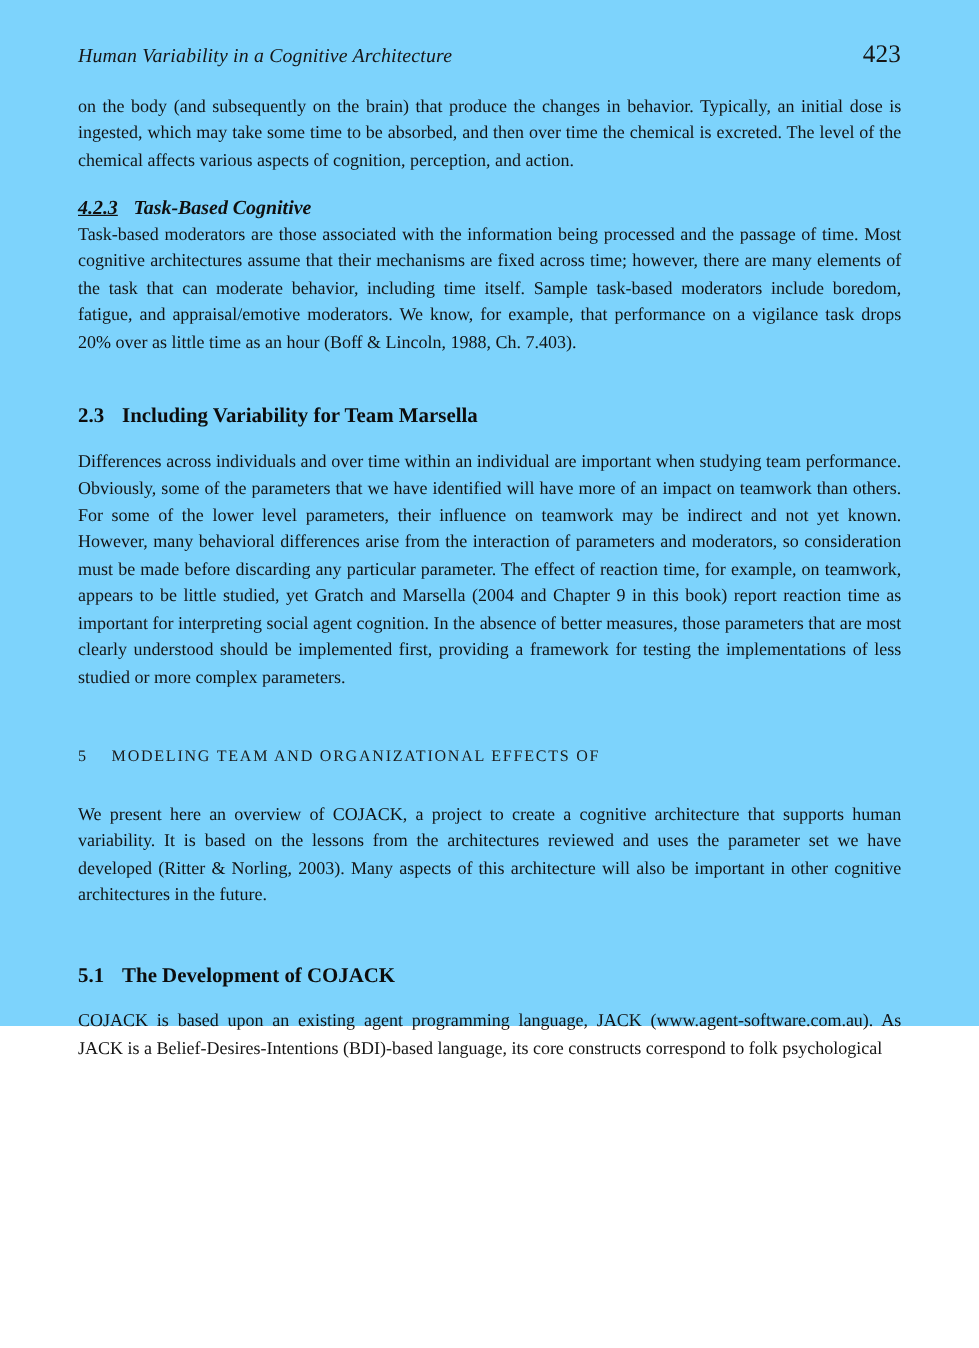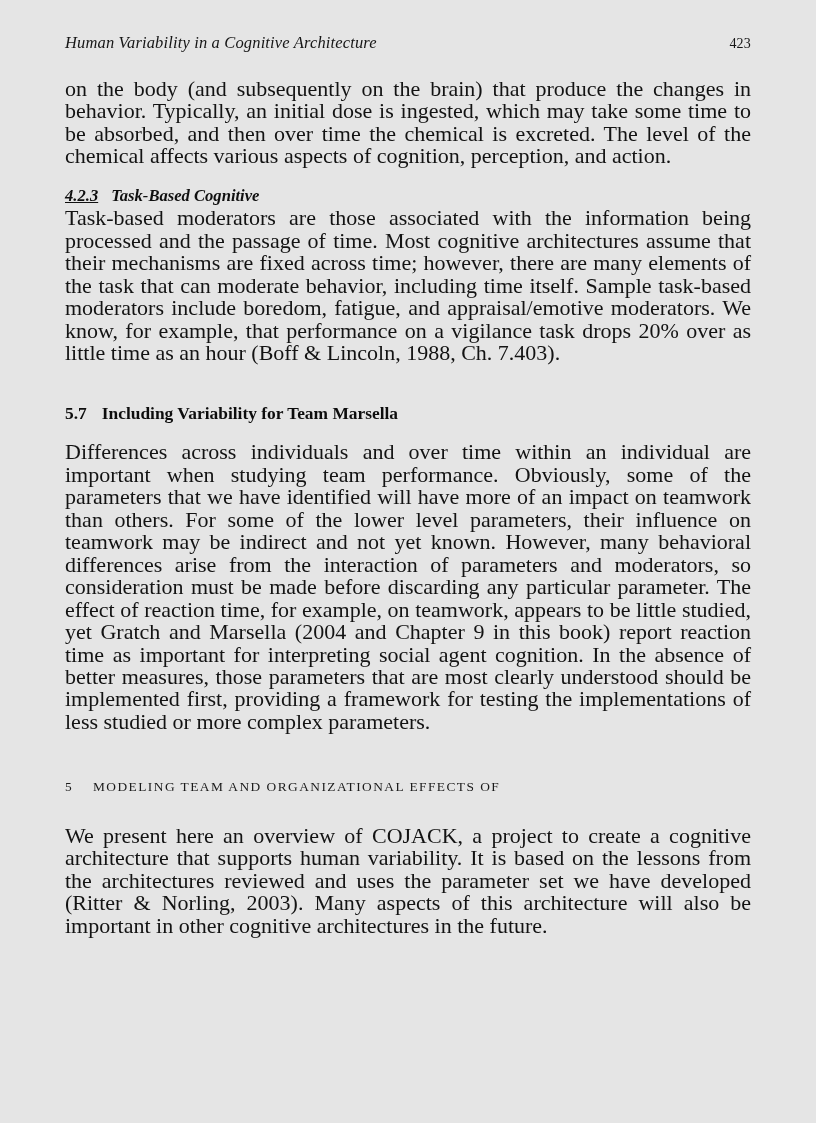--- a/index.html
+++ b/index.html
@@ -16,22 +16,22 @@
     font-family: "Liberation Serif", "DejaVu Serif", serif;
     color: #131313;
     -webkit-font-smoothing: antialiased;
   }
 
   .page {
     position: absolute;
     left: 0;
     top: 0;
     width: 816px;
-    height: 1123px;
-    background: #e5e5e5;
+    height: 855px;
+    background: #7dd3fc;
   }
 
   
   .running-head {
     position: absolute;
     left: 65px;
     top: 33px;
     width: 686px;
     height: 26px;
     display: flex;
@@ -39,37 +39,37 @@
     justify-content: space-between;
   }
   .running-head-title {
     font-style: italic;
     font-size: 16.5px;
     letter-spacing: 0.15px;
     white-space: nowrap;
     color: #161616;
   }
   .running-head-folio {
-    font-size: 14px;
+    font-size: 21px;
     letter-spacing: 0.2px;
     color: #161616;
   }
 
   
   .column {
     position: absolute;
     left: 65px;
     top: 78px;
     width: 686px;
   }
 
   p.body-text,
   .sec-head-run p {
     margin: 0;
-    font-size: 22px;
+    font-size: 15px;
     line-height: 22.45px;
     text-align: justify;
     text-justify: inter-word;
     hyphens: manual;
     color: #131313;
   }
   .gap-small   { height: 17px; }
   .gap-medium  { height: 28px; }
   .gap-large   { height: 38px; }
   .gap-xlarge  { height: 44px; }
@@ -139,38 +139,42 @@
 
     <div class="head-level3">
       <span class="num">4.2.3</span><span class="ttl">Task-Based Cognitive</span>
     </div>
 
     <p class="body-text">Task-based moderators are those associated with the information being processed and the passage of time. Most cognitive architectures assume that their mechanisms are fixed across time; however, there are many elements of the task that can moderate behavior, including time itself. Sample task-based moderators include boredom, fatigue, and appraisal/emotive moderators. We know, for example, that performance on a vigilance task drops 20% over as little time as an hour (Boff &amp; Lincoln, 1988, Ch. 7.403).</p>
 
     <div class="gap-large"></div>
 
     <div class="head-level2">
-      <span class="num">5.7</span><span class="ttl">Including Variability for Team Marsella</span>
+      <span class="num">2.3</span><span class="ttl">Including Variability for Team Marsella</span>
     </div>
 
     <div class="gap-small"></div>
 
     <p class="body-text">Differences across individuals and over time within an individual are important when studying team performance. Obviously, some of the parameters that we have identified will have more of an impact on teamwork than others. For some of the lower level parameters, their influence on teamwork may be indirect and not yet known. However, many behavioral differences arise from the interaction of parameters and moderators, so consideration must be made before discarding any particular parameter. The effect of reaction time, for example, on teamwork, appears to be little studied, yet Gratch and Marsella (2004 and Chapter 9 in this book) report reaction time as important for interpreting social agent cognition. In the absence of better measures, those parameters that are most clearly understood should be implemented first, providing a framework for testing the implementations of less studied or more complex parameters.</p>
 
     <div class="gap-xlarge"></div>
 
     <div class="head-level1">
       <span class="num">5</span>
       <span class="text">Modeling Team and Organizational Effects of</span>
     </div>
 
     <div class="gap-medium"></div>
 
     <p class="body-text">We present here an overview of COJACK, a project to create a cognitive architecture that supports human variability. It is based on the lessons from the architectures reviewed and uses the parameter set we have developed (Ritter &amp; Norling, 2003). Many aspects of this architecture will also be important in other cognitive architectures in the future.</p>
 
     <div class="gap-xlarge"></div>
 
+    <div class="head-level2">
+      <span class="num">5.1</span><span class="ttl">The Development of COJACK</span>
+    </div>
 
     <div class="gap-small"></div>
 
+    <p class="body-text">COJACK is based upon an existing agent programming language, JACK (www.agent-software.com.au). As JACK is a Belief-Desires-Intentions (BDI)-based language, its core constructs correspond to folk psychological</p>
 
   </div>
 </div>
 
 </body></html>

